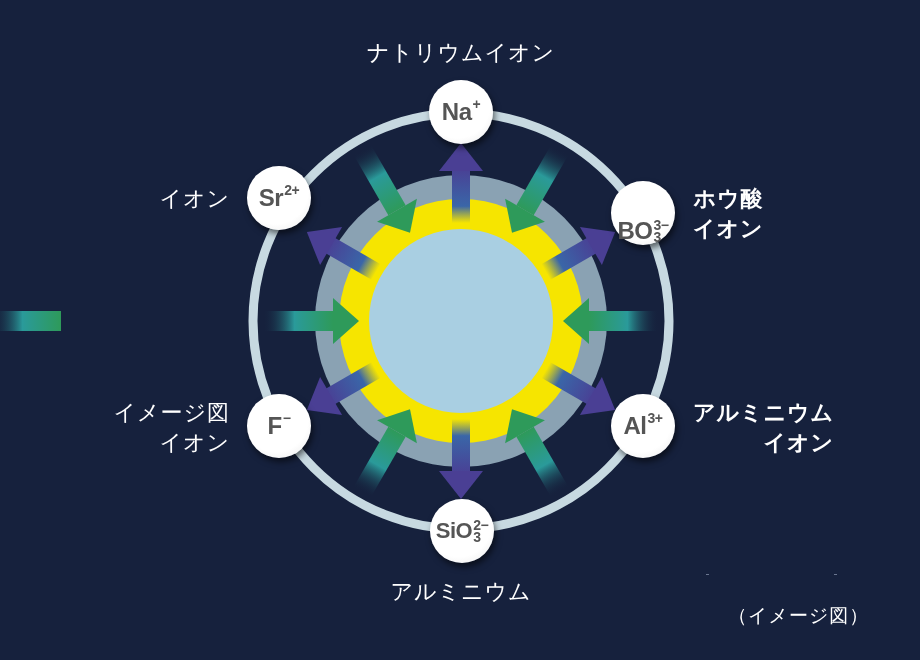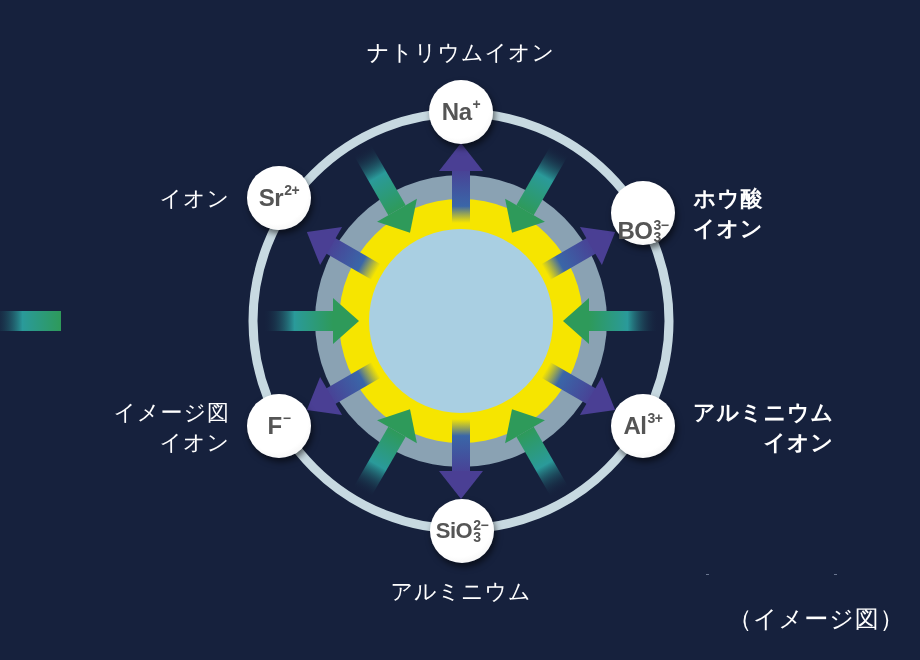--- a/index.html
+++ b/index.html
@@ -23,21 +23,21 @@
     background: radial-gradient(circle at 45% 40%, #ffffff 0%, #ffffff 62%, #e6e6e6 100%);
     box-shadow: 2px 4px 6px rgba(0,0,0,0.55);
     display: flex; align-items: center; justify-content: center;
     color: #555555; font-family: "Liberation Sans", "DejaVu Sans", sans-serif;
     font-weight: bold; font-size: 24px; letter-spacing: -0.5px;
   }
   .node .formula { display: inline-flex; align-items: center; }
   .node .sup { font-size: 14px; position: relative; top: -8px; margin-left: 1px; }
   .node .supsub { display: inline-flex; flex-direction: column; font-size: 14px; line-height: 12px; margin-left: 1px; }
   .caption {
-    position: absolute; left: 728px; top: 603px; color: #ffffff; font-size: 24px; letter-spacing: 1px;
+    position: absolute; left: 728px; top: 603px; color: #ffffff; font-size: 19px; letter-spacing: 1px;
   }
   .artifact { position: absolute; width: 3px; height: 1px; background: #6a7690; }
 </style>
 </head>
 <body>
 
 <svg id="stage" width="920" height="660" viewBox="0 0 920 660" xmlns="http://www.w3.org/2000/svg">
   <defs>
     <linearGradient id="outGrad" x1="0" y1="0" x2="1" y2="0">
       <stop offset="0" stop-color="#f6e500" stop-opacity="0.9"></stop>

